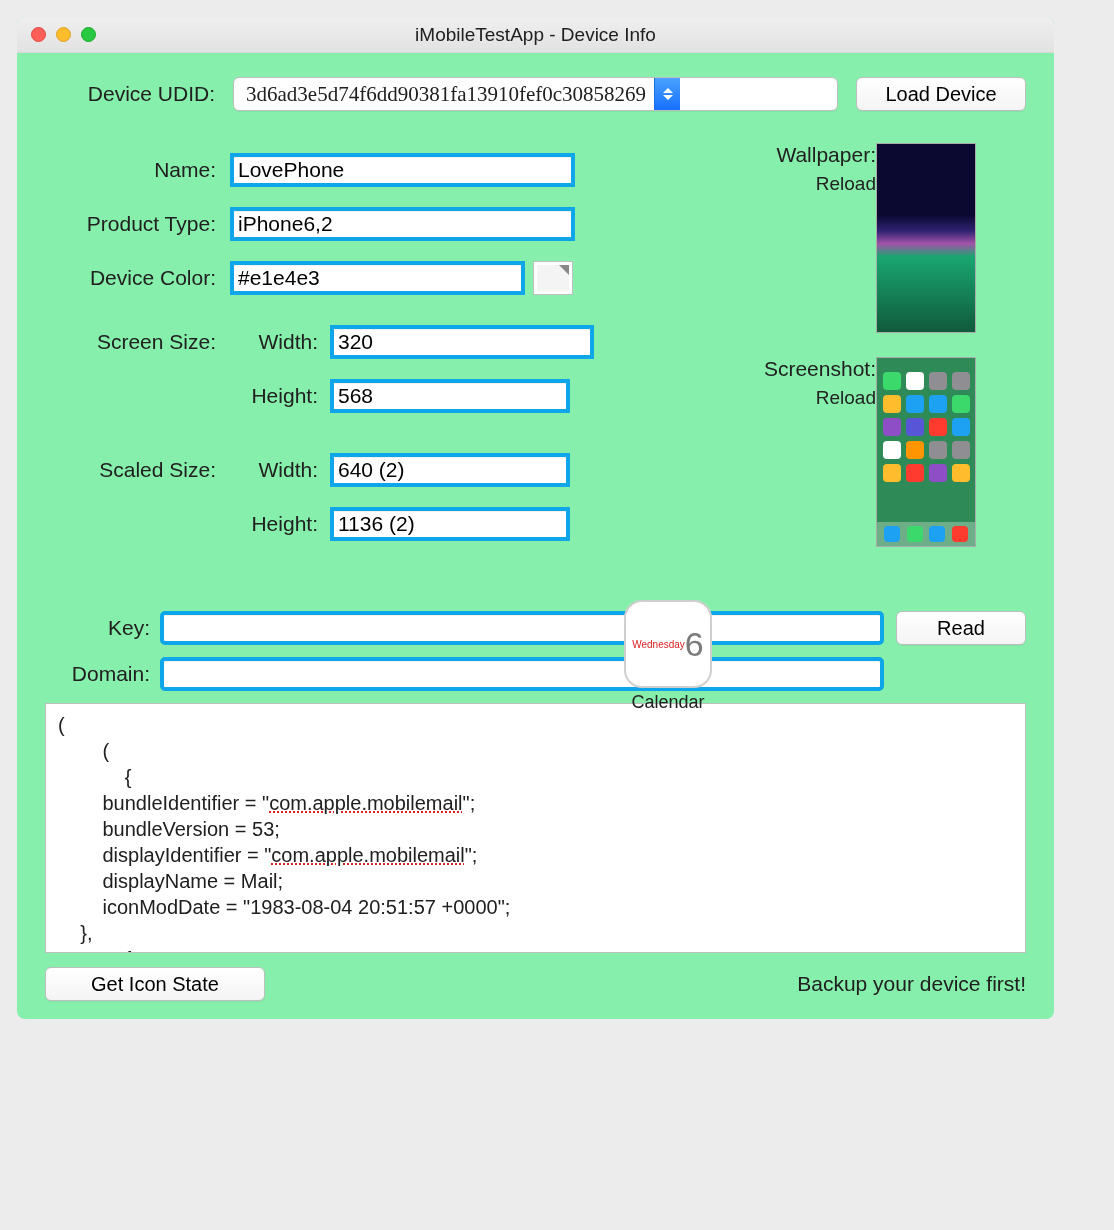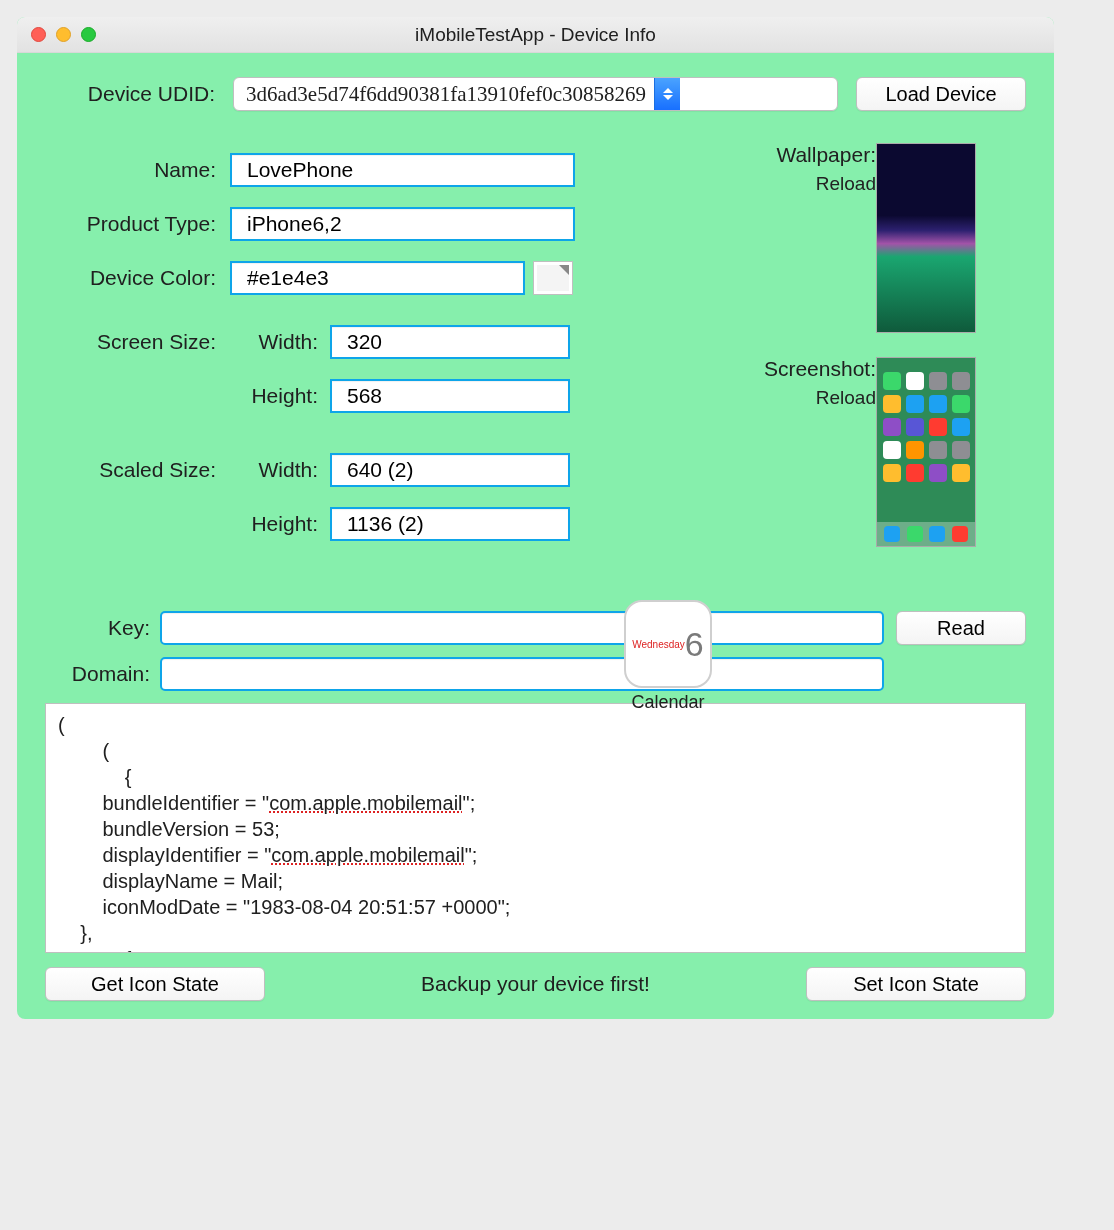--- a/index.html
+++ b/index.html
@@ -79,24 +79,24 @@
     padding: 0 18px;
     font-size:20px;
     display:inline-flex; align-items:center; justify-content:center;
     box-shadow: 0 1px 1px rgba(0,0,0,0.05);
     cursor: default;
     white-space: nowrap;
   }
 
   .txtfield {
     background:#fff;
-    border:2px solid #0ea5e9;
+    border:4px solid #0ea5e9;
     height:34px;
     font-size:21px;
-    padding: 0 15px;
+    padding: 0 4px;
     box-shadow: inset 0 1px 1px rgba(0,0,0,0.06);
     outline:none;
   }
   .txtfield.rounded { border-radius:5px; }
 
   .main { display:flex; margin-top: 32px; }
   .left { flex:1; }
   .right { width: 300px; }
 
   .formrow { display:flex; align-items:center; height:54px; }
@@ -252,21 +252,21 @@
           <div class="flab">Device Color:</div>
           <input class="txtfield" style="width: 295px;" value="#e1e4e3">
           <div class="colorwell"></div>
         </div>
 
         <div style="height:10px;"></div>
 
         <div class="formrow">
           <div class="flab">Screen Size:</div>
           <div style="width:100px;text-align:right;padding-right:12px;font-size:21px;">Width:</div>
-          <input class="txtfield" style="width: 240px;" value="320">
+          <input class="txtfield" style="width: 264px;" value="320">
         </div>
         <div class="formrow">
           <div class="flab"></div>
           <div style="width:100px;text-align:right;padding-right:12px;font-size:21px;">Height:</div>
           <input class="txtfield" style="width: 240px;" value="568">
         </div>
 
         <div style="height:20px;"></div>
 
         <div class="formrow">
@@ -361,17 +361,16 @@
 <span>        displayIdentifier = "</span><span class="underline-red">com.apple.mobilemail</span><span>";</span>
 <span>        displayName = Mail;</span>
 <span>        iconModDate = "1983-08-04 20:51:57 +0000";</span>
 <span>    },</span>
 <span>            {</span></div>
     </div>
 
     <div class="footer">
       <button class="btn">Get Icon State</button>
       <div class="msg">Backup your device first!</div>
-      <button class="btn">Set Icon State</button>
     </div>
 
   </div>
 </div>
 
 </body></html>

